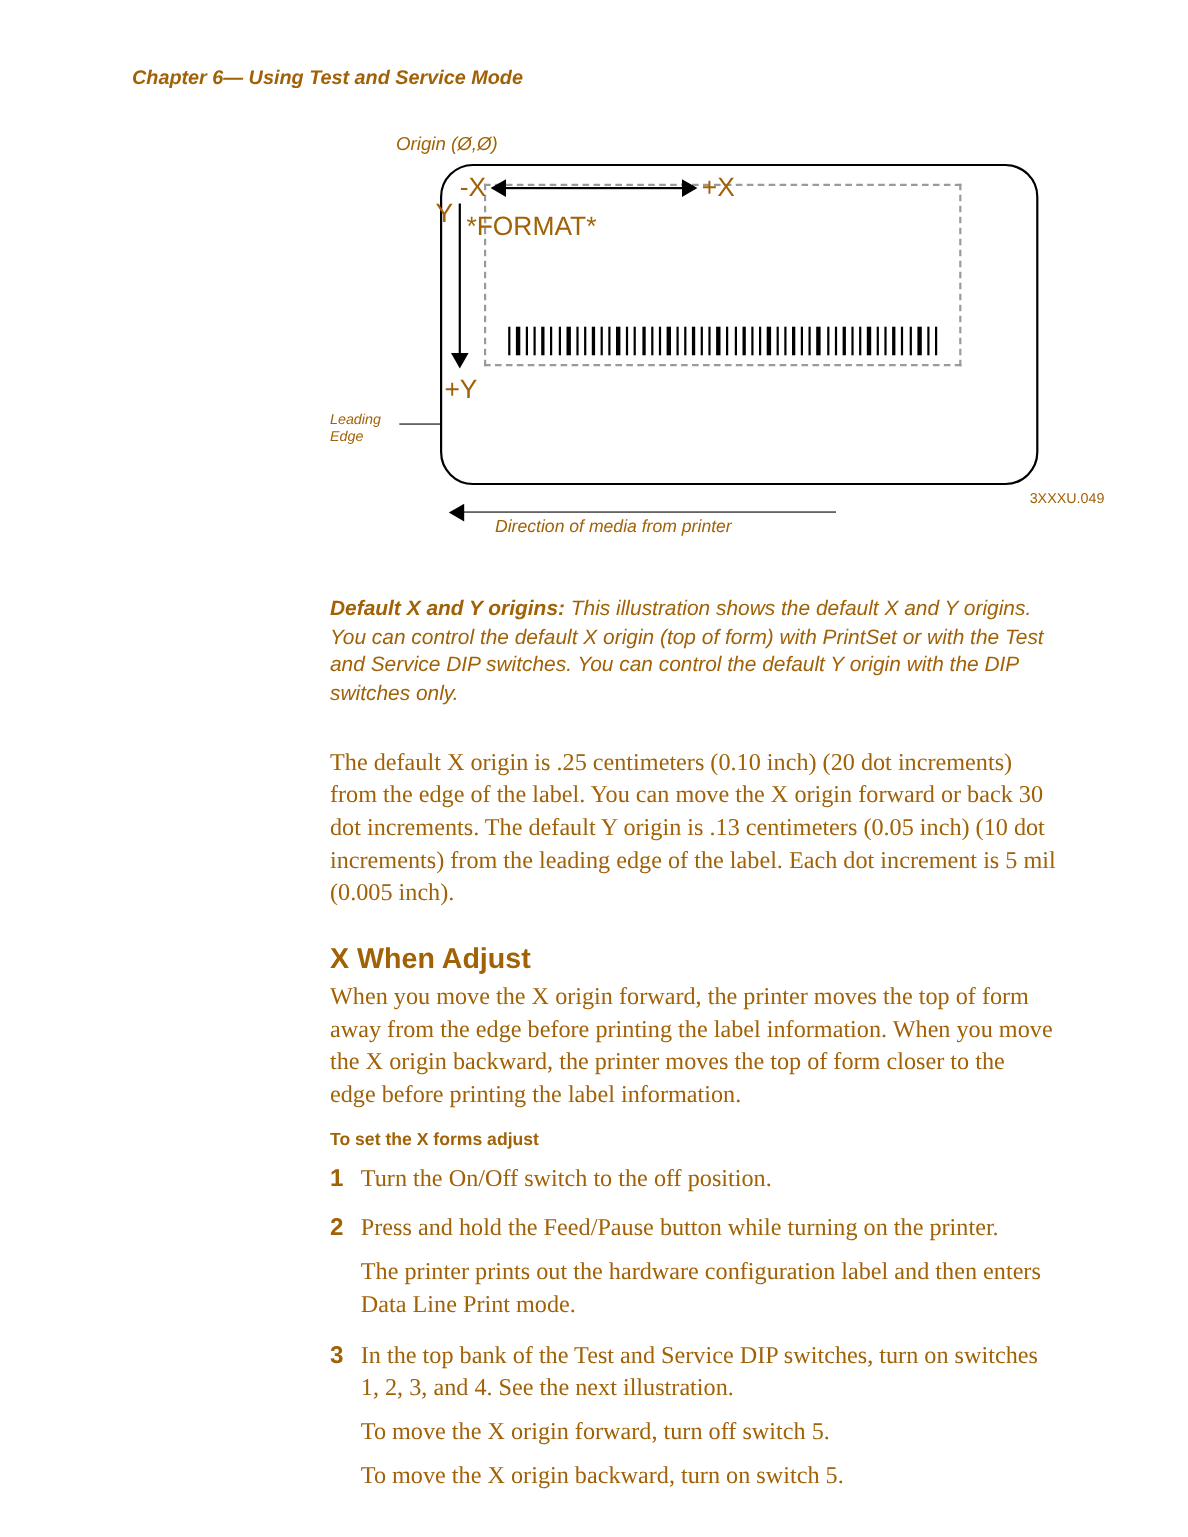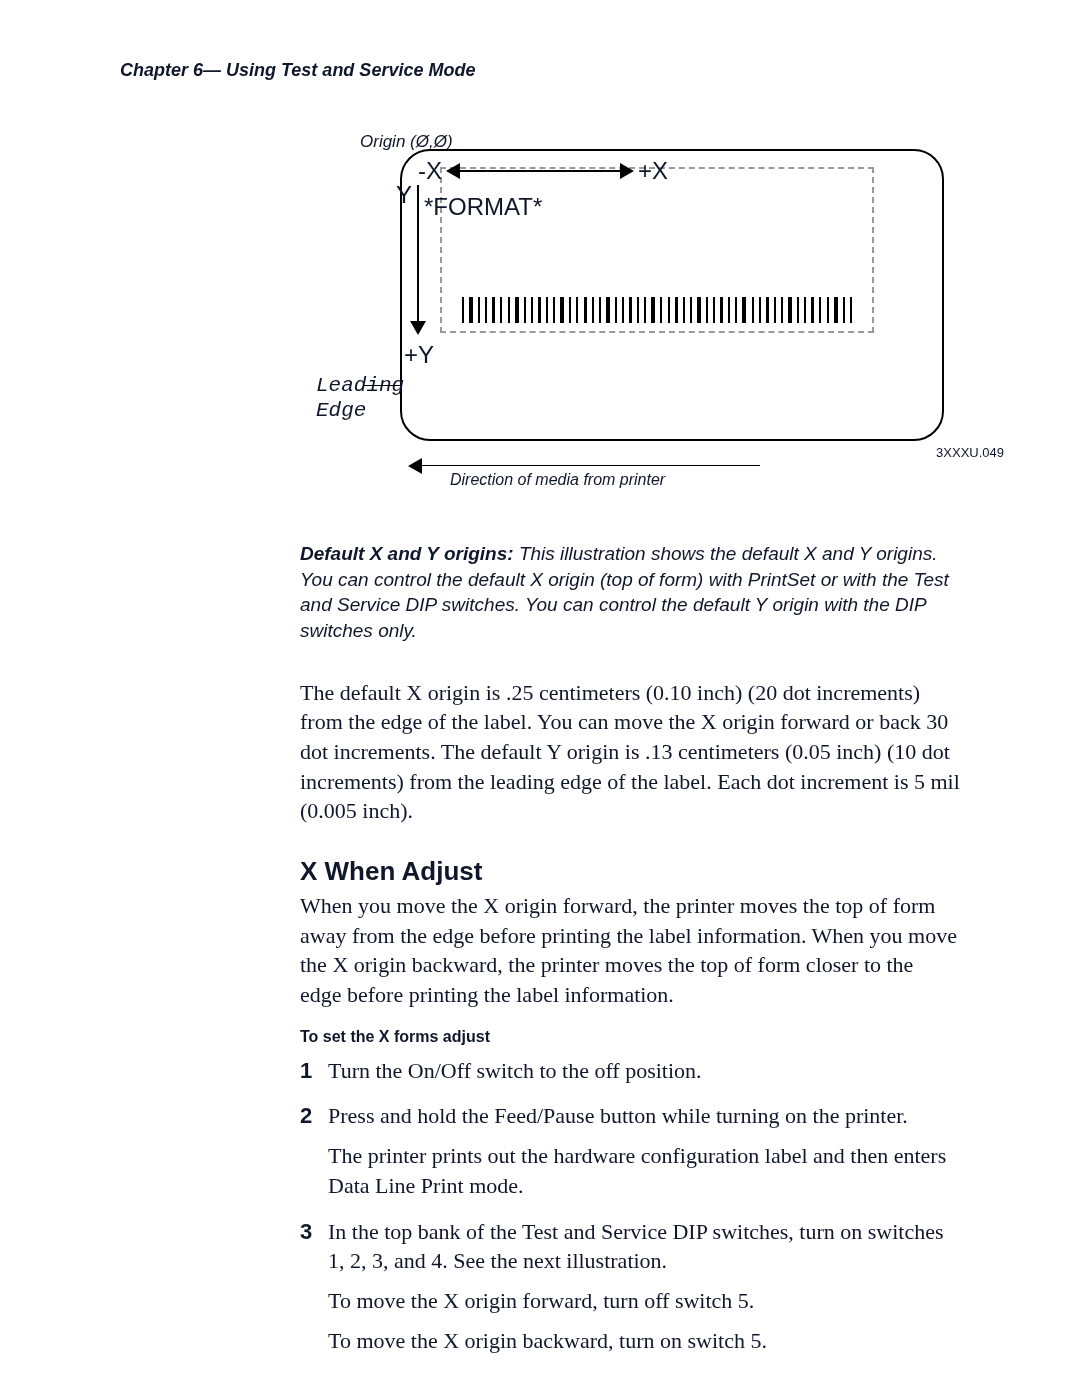--- a/index.html
+++ b/index.html
@@ -2,38 +2,38 @@
 <html><head>
 <meta charset="utf-8">
 <style>
   html,body{margin:0;padding:0;background:#fff;}
   .page{
     width:1080px;height:1397px;
     box-sizing:border-box;
     padding:60px 120px 32px 120px;
     position:relative;
     font-family:Georgia,'Times New Roman',serif;
-    color:#0f172a;
+    color:#a16207;
   }
   .chapter-header{
     font-family:Arial,Helvetica,sans-serif;
     font-weight:bold;
     font-style:italic;
     font-size:18px;
     margin-bottom:40px;
   }
   .diagram-area{
     position:relative;
     width:720px;
     height:390px;
     margin-left:180px;
     margin-bottom:30px;
   }
   .origin-label{
-    position:absolute;top:11px;left:60px;
+    position:absolute;top:0;left:60px;
     font-family:Arial,Helvetica,sans-serif;
     font-style:italic;font-size:17px;
   }
   .label-rect{
     position:absolute;top:28px;left:100px;
     width:540px;height:288px;
     border:2px solid #000;
     border-radius:30px;
   }
   .format-box{
@@ -96,23 +96,23 @@
   }
   .y-label{
     position:absolute;top:60px;left:96px;
     font-family:Arial,Helvetica,sans-serif;font-size:24px;
   }
   .plus-y{
     position:absolute;top:220px;left:104px;
     font-family:Arial,Helvetica,sans-serif;font-size:24px;
   }
   .leading-edge-label{
-    position:absolute;top:252px;left:16px;
-    font-family:Liberation Mono, monospace;
-    font-style:italic;font-size:21px;line-height:1.2;
+    position:absolute;top:252px;left:0px;
+    font-family:Liberation Sans, sans-serif;
+    font-style:italic;font-size:13px;line-height:1.2;
   }
   .leading-line{
     position:absolute;top:264px;left:63px;
     width:37px;height:0;border-top:1px solid #000;
   }
   .drawing-num{
     position:absolute;top:324px;right:16px;
     font-family:Arial,Helvetica,sans-serif;
     font-size:13px;
   }

